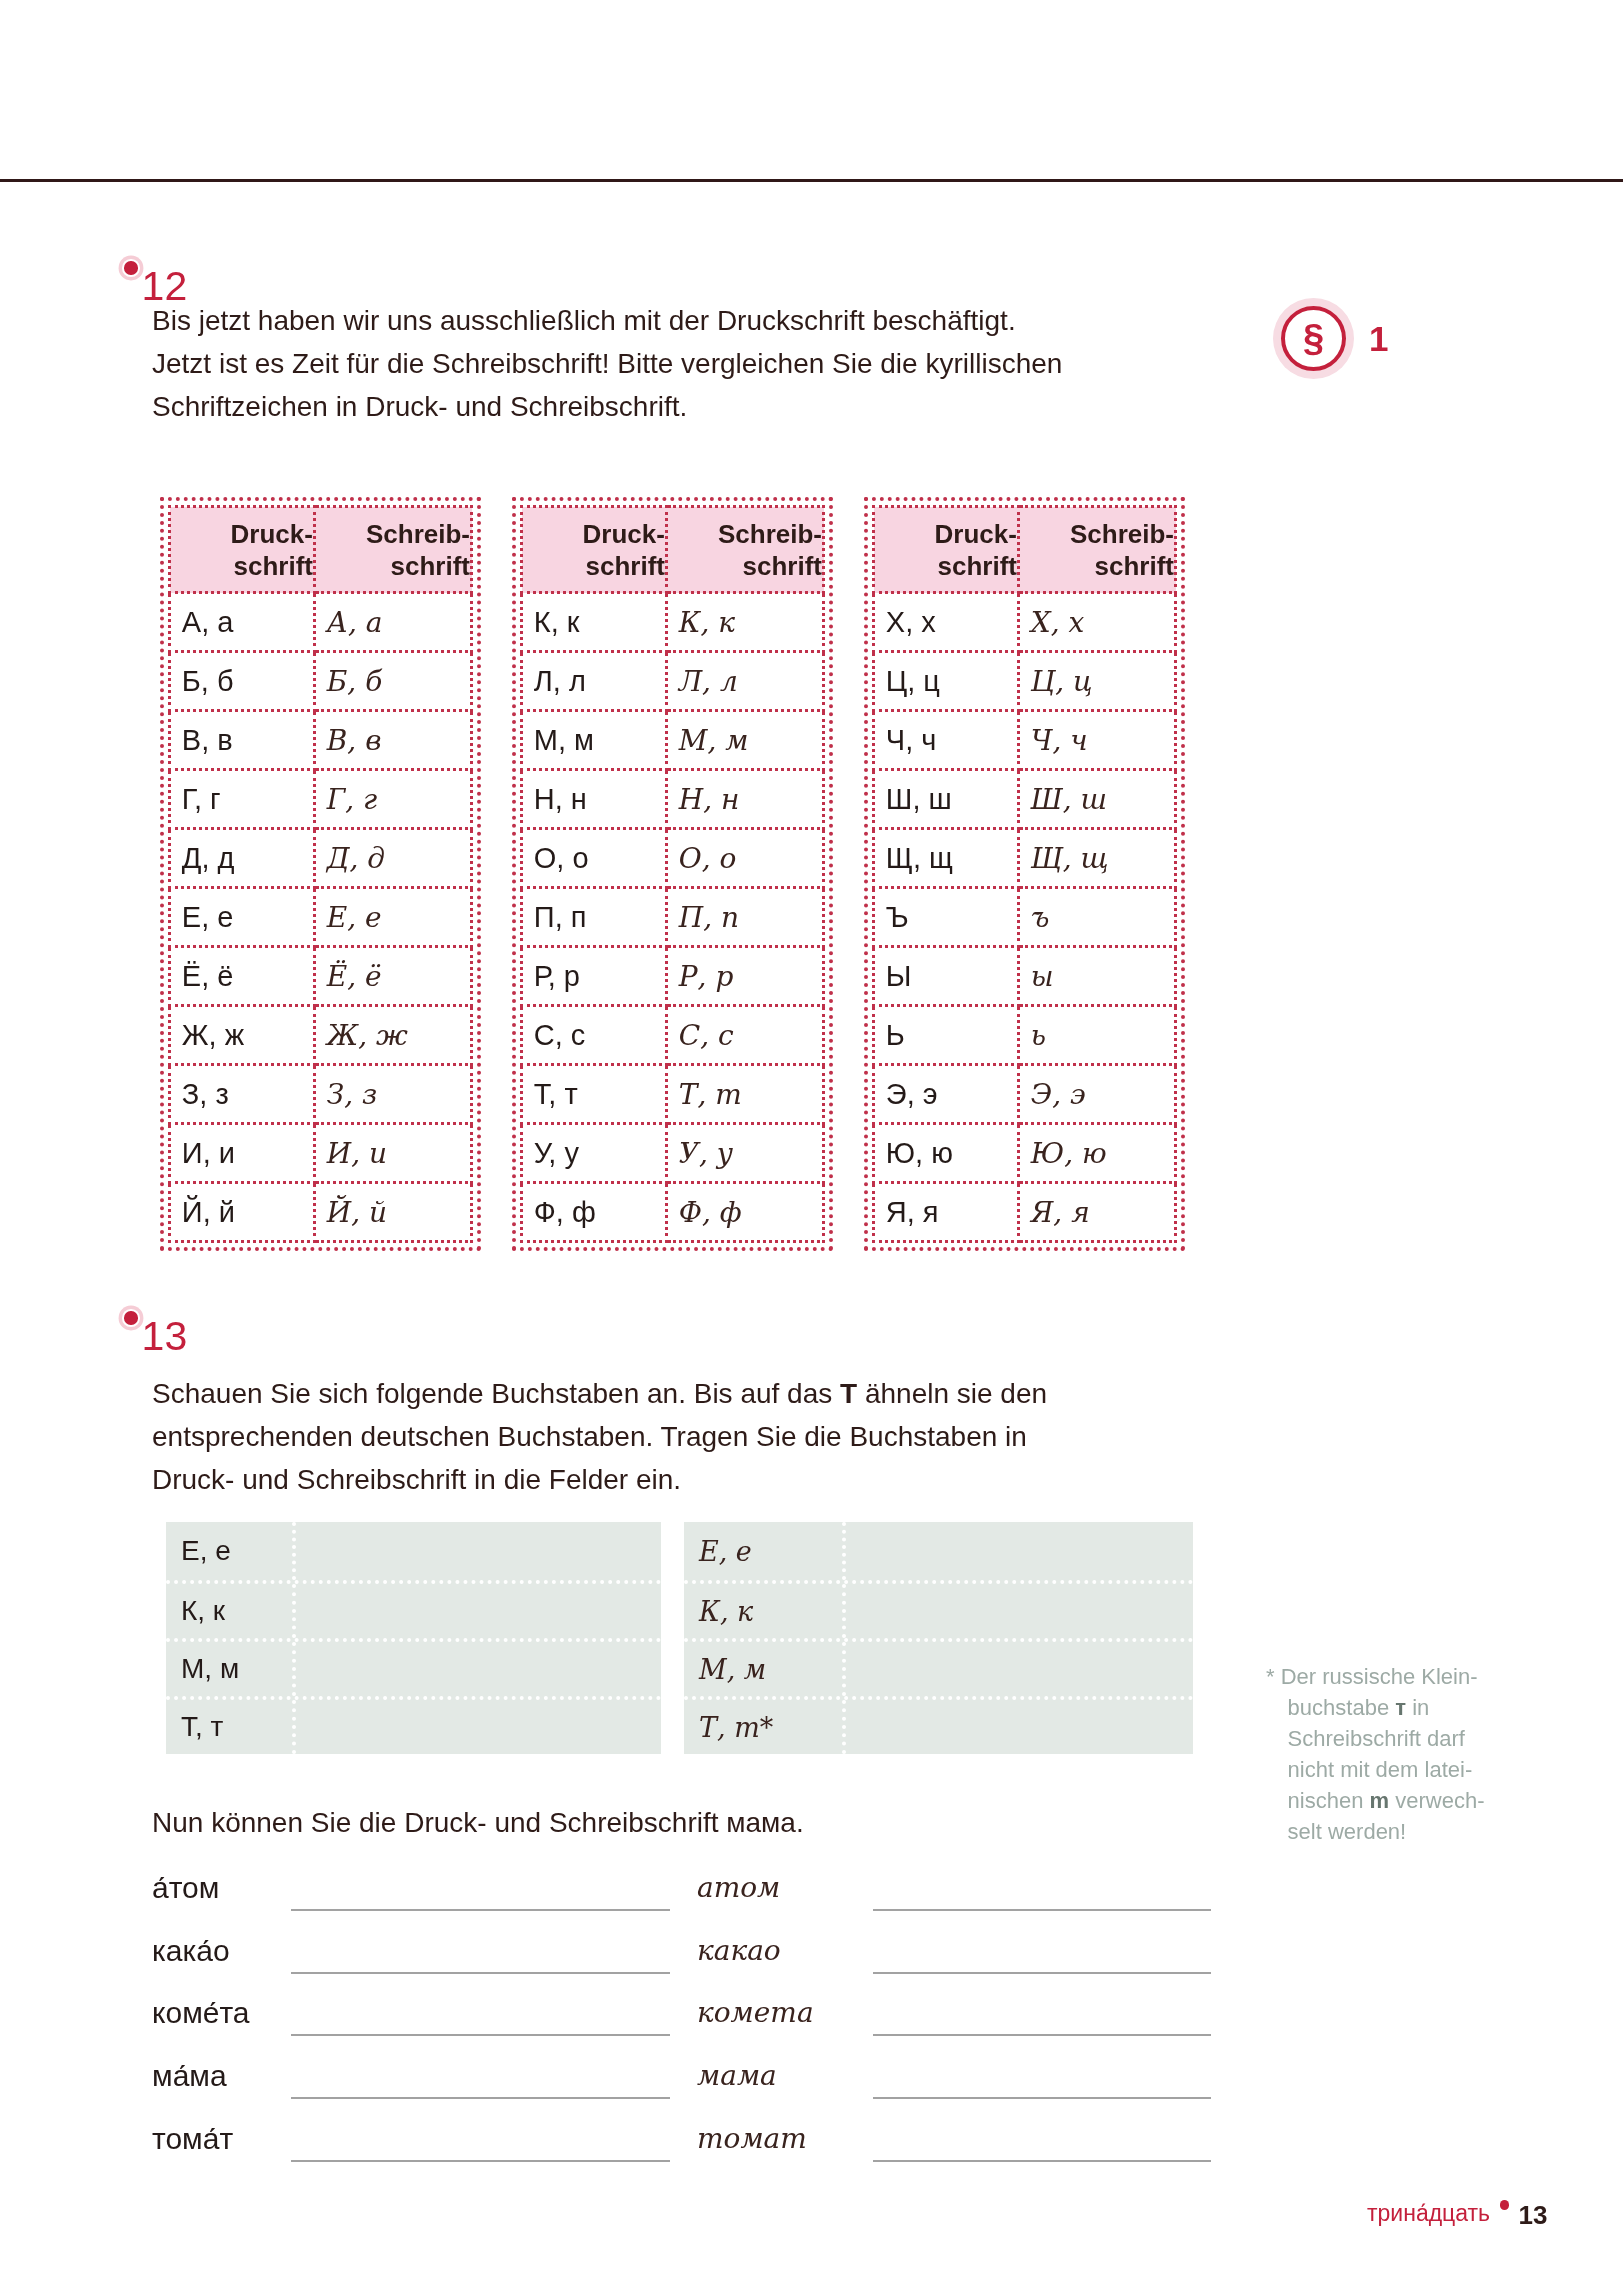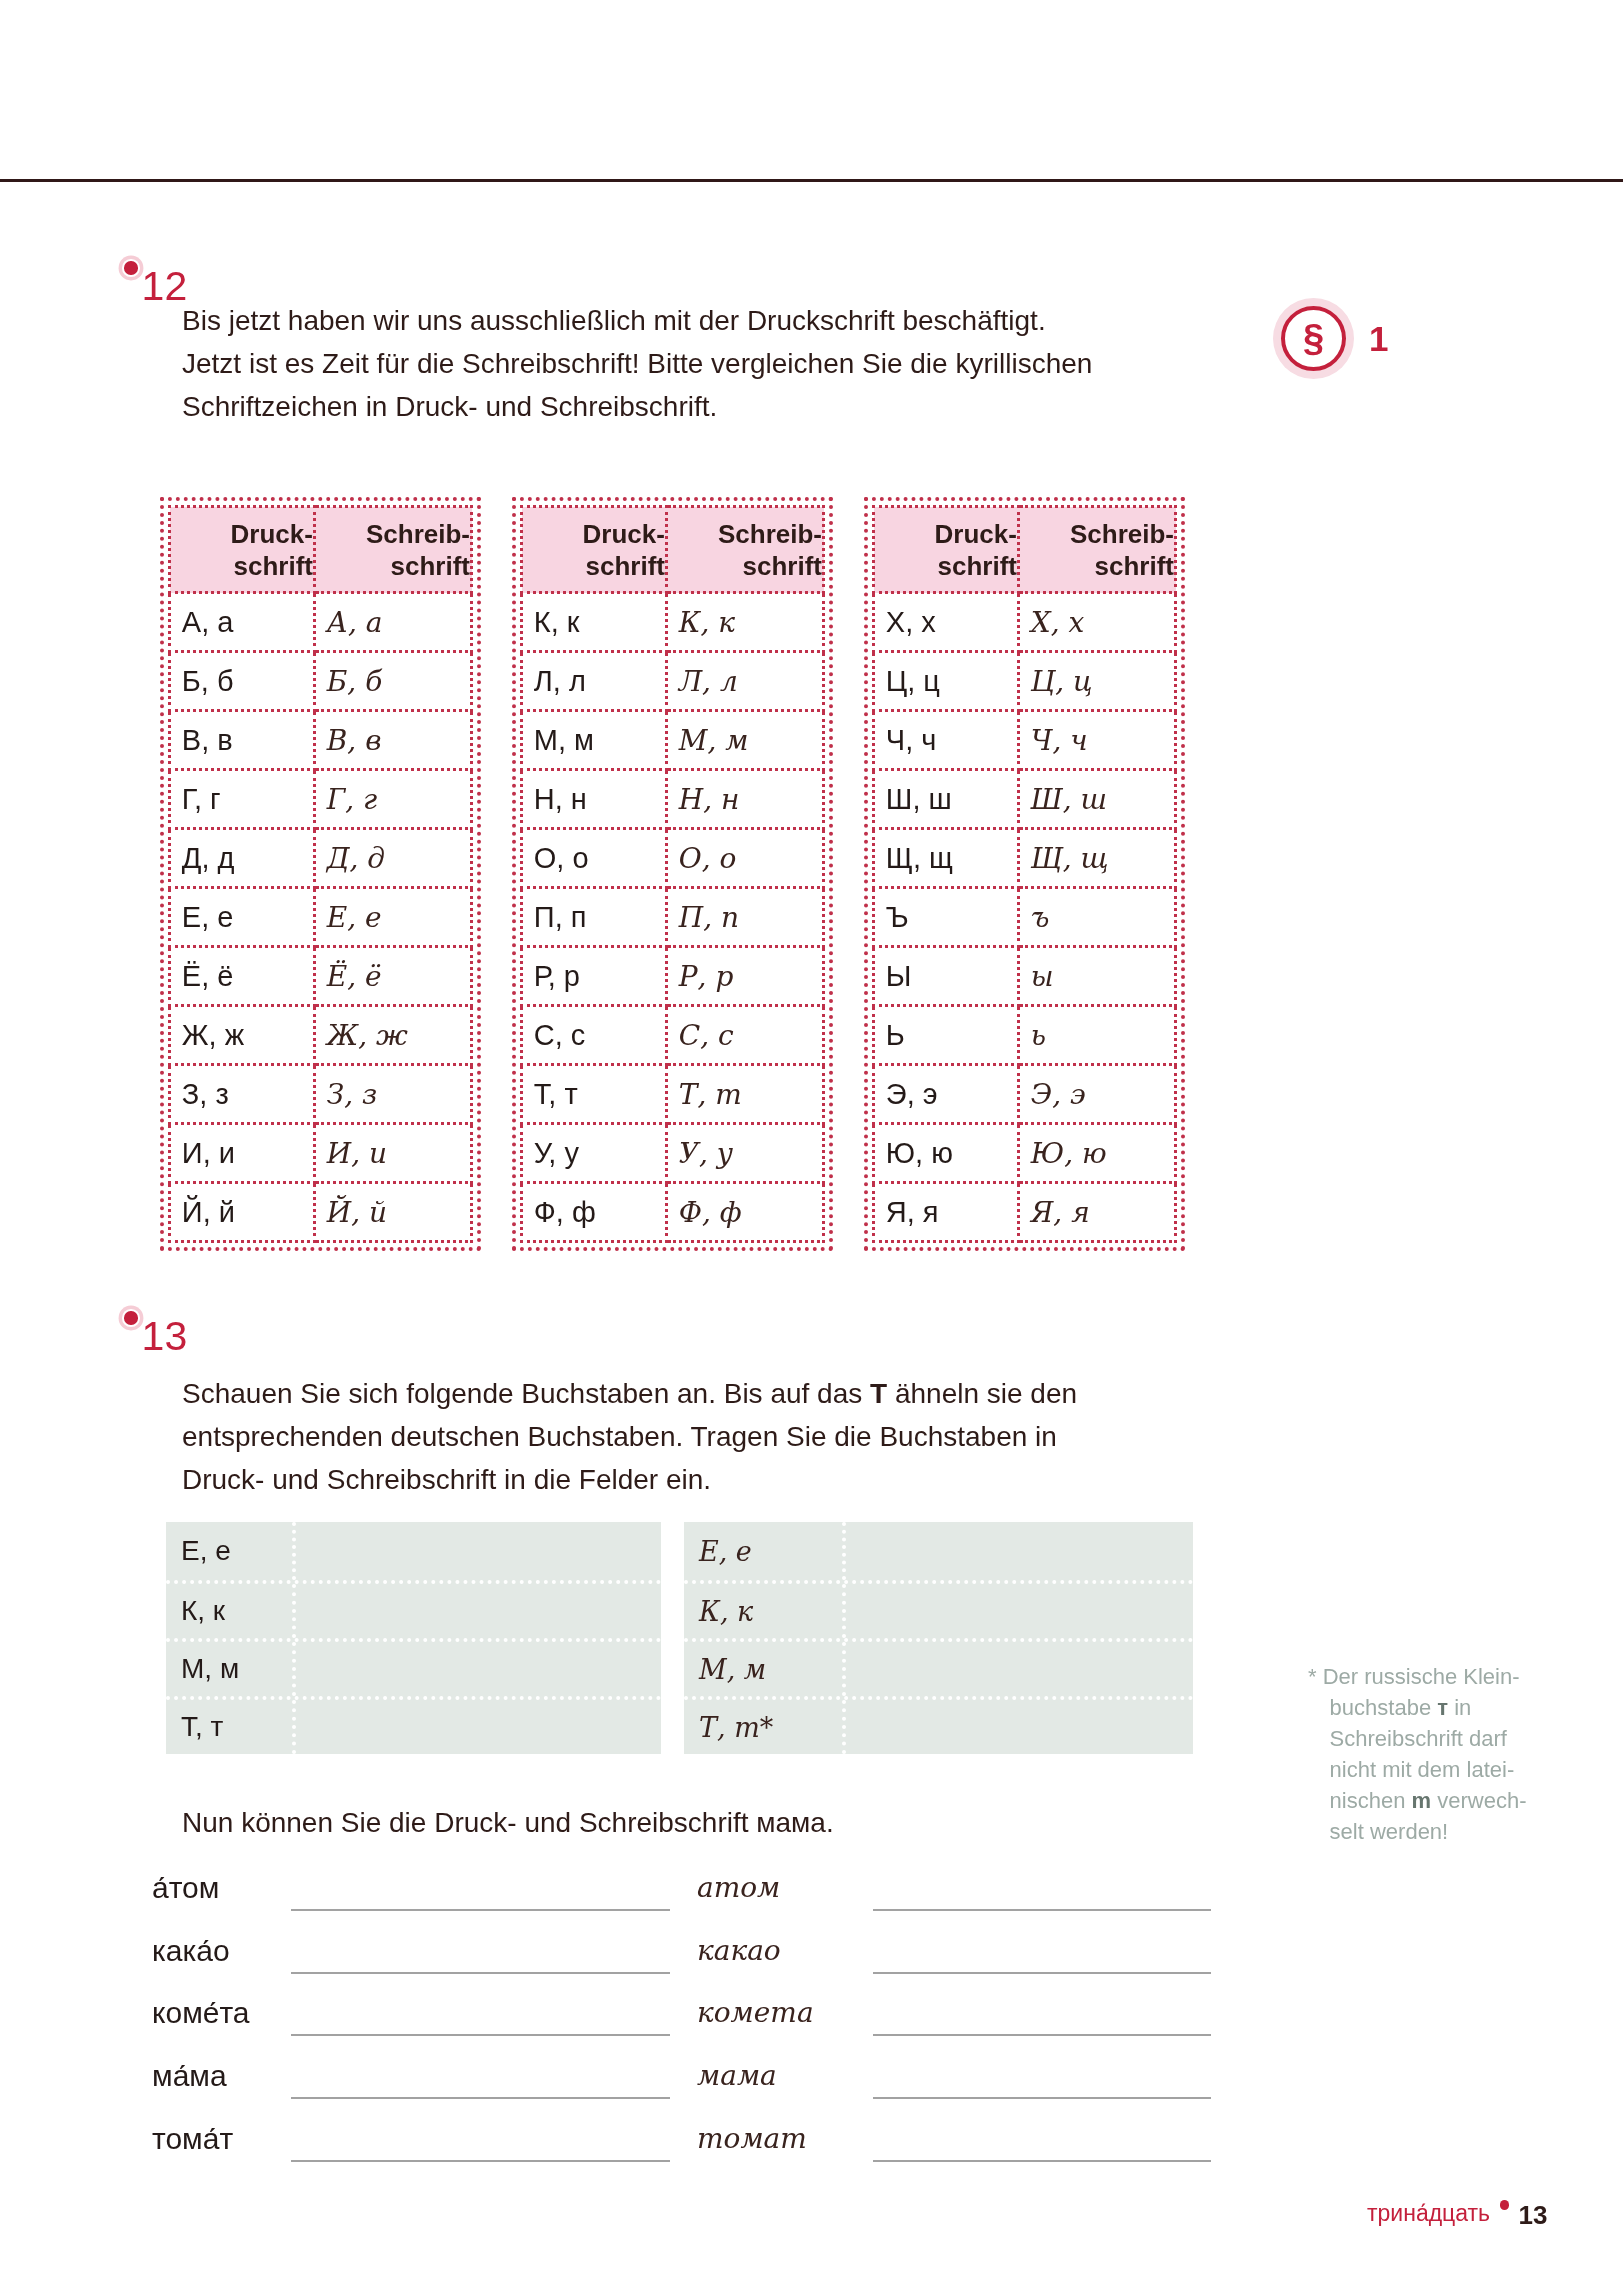--- a/index.html
+++ b/index.html
@@ -22,21 +22,21 @@
   
   .top-rule{position:absolute;left:0;top:179px;width:1624px;height:2.7px;background:var(--rule);}
 
   
   .ex-marker{position:absolute;}
   .ex-dot{position:absolute;left:0;top:0;width:13.5px;height:13.5px;border-radius:50%;
     background:var(--red);box-shadow:0 0 0 2px #ffffff,0 0 0 5.4px #f5ccd5;}
   .ex-num{position:absolute;left:17.6px;top:5.4px;font-size:41px;font-weight:normal;color:var(--red);line-height:1;}
 
   
-  .para{position:absolute;color:var(--ink);font-size:28px;line-height:43px;margin-left:30px;}
+  .para{position:absolute;color:var(--ink);font-size:28px;line-height:43px;}
   .para .b{font-weight:bold;}
 
   
   .badge{position:absolute;left:1281px;top:306px;display:flex;align-items:center;}
   .badge-ring{width:57px;height:57px;border:4.7px solid var(--red);border-radius:50%;
     display:flex;align-items:center;justify-content:center;
     font-size:38px;font-weight:bold;color:var(--red);
     box-shadow:0 0 0 8px #f7dce3;}
   .badge-num{margin-left:23px;font-size:35px;font-weight:bold;color:var(--red);}
 
@@ -62,21 +62,21 @@
   .grow + .grow{border-top:4px dotted #ffffff;}
   .glabel{height:100%;display:flex;align-items:center;box-sizing:border-box;
     border-right:4px dotted #ffffff;padding-left:15px;}
   .gblock1 .glabel{width:130px;font-size:28px;color:var(--letter);}
   .gblock2 .glabel{width:162px;font-family:"DejaVu Serif",serif;font-style:italic;
     font-size:27px;color:var(--script-ink);}
   .gfill{flex:1;height:100%;}
 
   
   #note{position:absolute;left:1266px;top:1661px;width:250px;
-    font-size:22px;line-height:31px;color:var(--note);padding-left:21.6px;box-sizing:border-box;margin-left:42px;}
+    font-size:22px;line-height:31px;color:var(--note);padding-left:21.6px;box-sizing:border-box;}
   #note .hang{text-indent:-21.6px;display:block;}
   #note .nb{font-weight:bold;color:var(--note-bold);}
 
   
   .pw-row{position:absolute;left:0;width:1624px;height:49px;}
   .pw-label{position:absolute;left:152px;top:0;font-size:30px;color:var(--letter);}
   .pw-script{position:absolute;left:697px;top:0;font-family:"DejaVu Serif",serif;
     font-style:italic;font-size:28px;color:var(--script-ink);text-align:right;}
   .pw-line1{position:absolute;left:291px;top:38px;width:379px;border-top:2.7px solid var(--line-grey);}
   .pw-line2{position:absolute;left:873px;top:38px;width:338px;border-top:2.7px solid var(--line-grey);}

